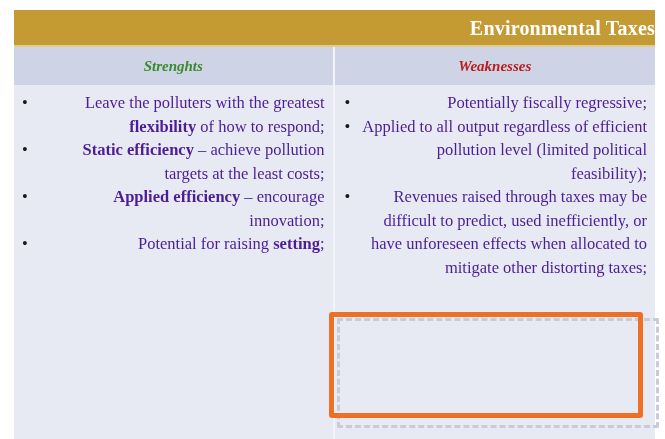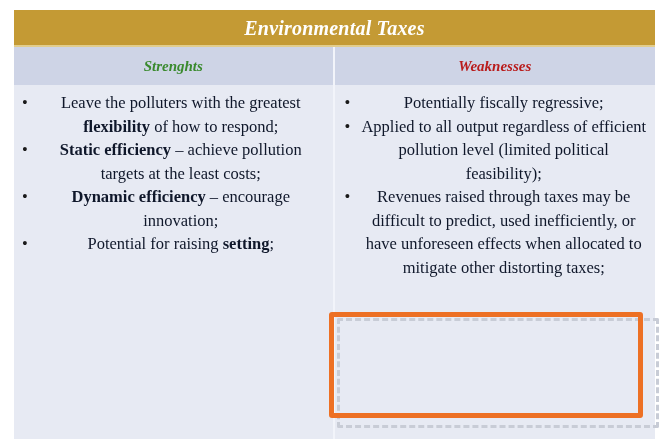--- a/index.html
+++ b/index.html
@@ -28,22 +28,21 @@
     height: 429px;
   }
   .title-bar {
     position: relative;
     height: 37px;
     background: #c49a34;
     border-bottom: 2px solid #e2cd8c;
     box-sizing: border-box;
     display: flex;
     align-items: center;
-    justify-content: center;
-    font-style: italic;
+    justify-content: flex-end;
   }
   .title-bar .title-text {
     color: #ffffff;
     font-size: 20px;
     font-weight: bold;
     letter-spacing: 0.2px;
     line-height: 1;
   }
   .head-row {
     position: relative;
@@ -87,22 +86,22 @@
     list-style: none;
     margin: 0;
     padding: 0;
   }
   ul.blist > li {
     position: relative;
     padding-left: 19px;
     margin: 0 0 0 0;
     font-size: 16.5px;
     line-height: 23.5px;
-    color: #0f172a;
-    text-align: center;
+    color: #4c1d95;
+    text-align: right;
   }
   ul.blist > li::before {
     content: "\2022";
     position: absolute;
     left: 4px;
     top: 0;
     font-size: 16.5px;
     line-height: 23.5px;
     color: #1a1a1a;
   }
@@ -160,21 +159,21 @@
       <div class="head-cell right">
         <span class="head-title red">Weaknesses</span>
       </div>
     </div>
 
     <div class="body-row">
       <div class="body-cell left">
         <ul class="blist left" id="strengths-list">
             <li><span>Leave the polluters with the greatest </span><span class="b">flexibility</span><span> of how to respond;</span></li>
             <li><span class="b">Static efficiency</span><span> – achieve pollution targets at the least costs;</span></li>
-            <li><span class="b">Dynamic efficiency</span><span> – encourage innovation;</span></li>
+            <li><span class="b">Applied efficiency</span><span> – encourage innovation;</span></li>
             <li><span>Potential for raising </span><span class="b">setting</span><span>;</span></li>
           </ul>
       </div>
       <div class="body-cell right">
         <ul class="blist right" id="weaknesses-list">
             <li><span>Potentially fiscally regressive;</span></li>
             <li><span>Applied to all output regardless of efficient pollution level (limited political feasibility);</span></li>
             <li><span>Revenues raised through taxes may be difficult to predict, used inefficiently, or have unforeseen effects when allocated to mitigate other distorting taxes;</span></li>
           </ul>
       </div>

